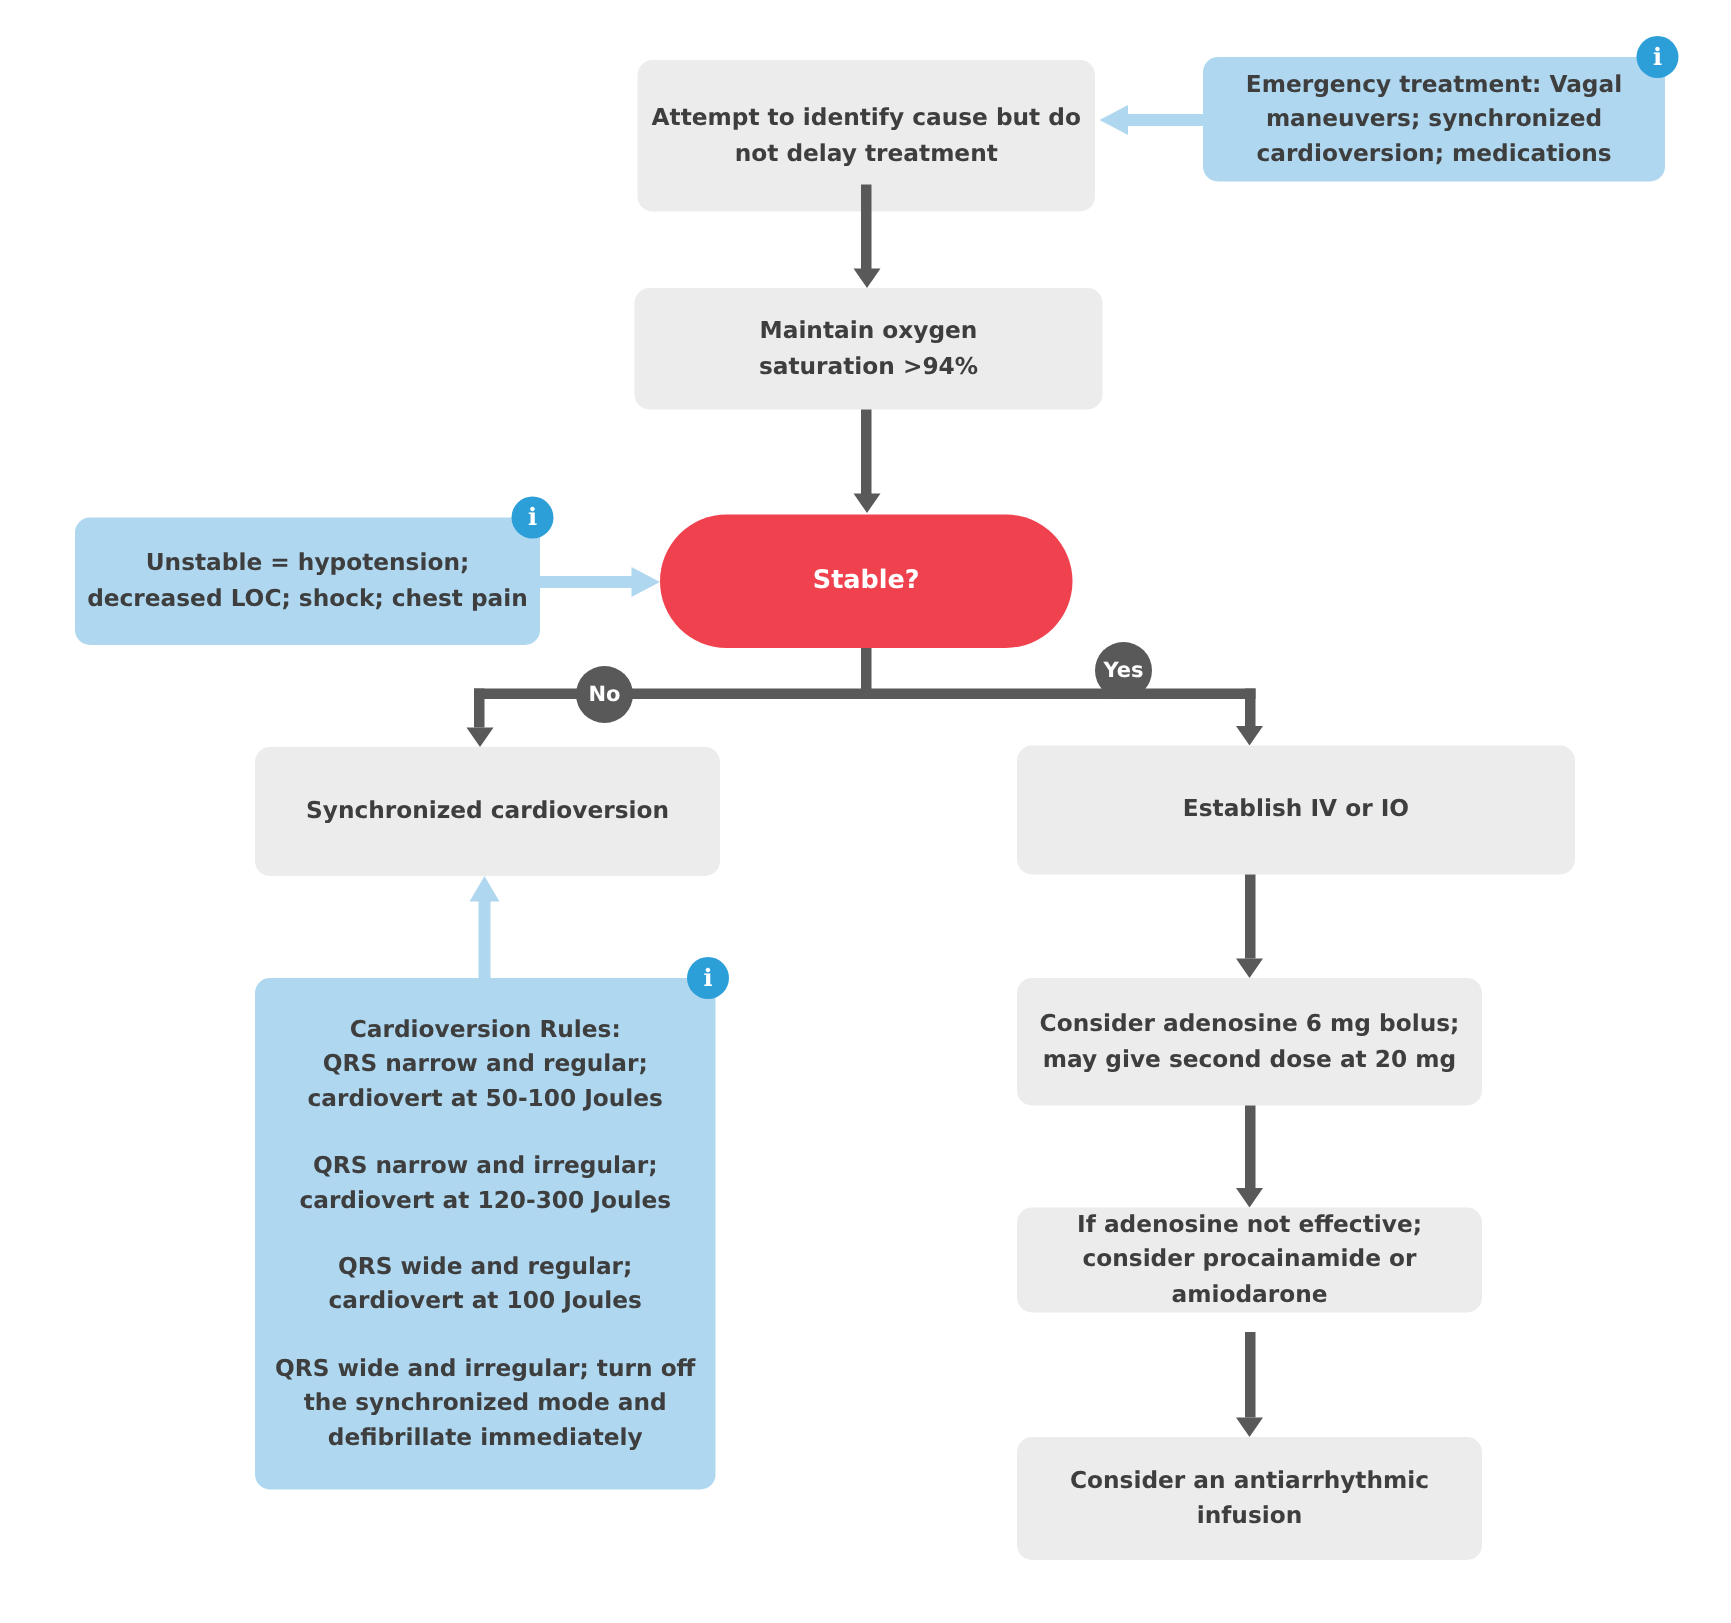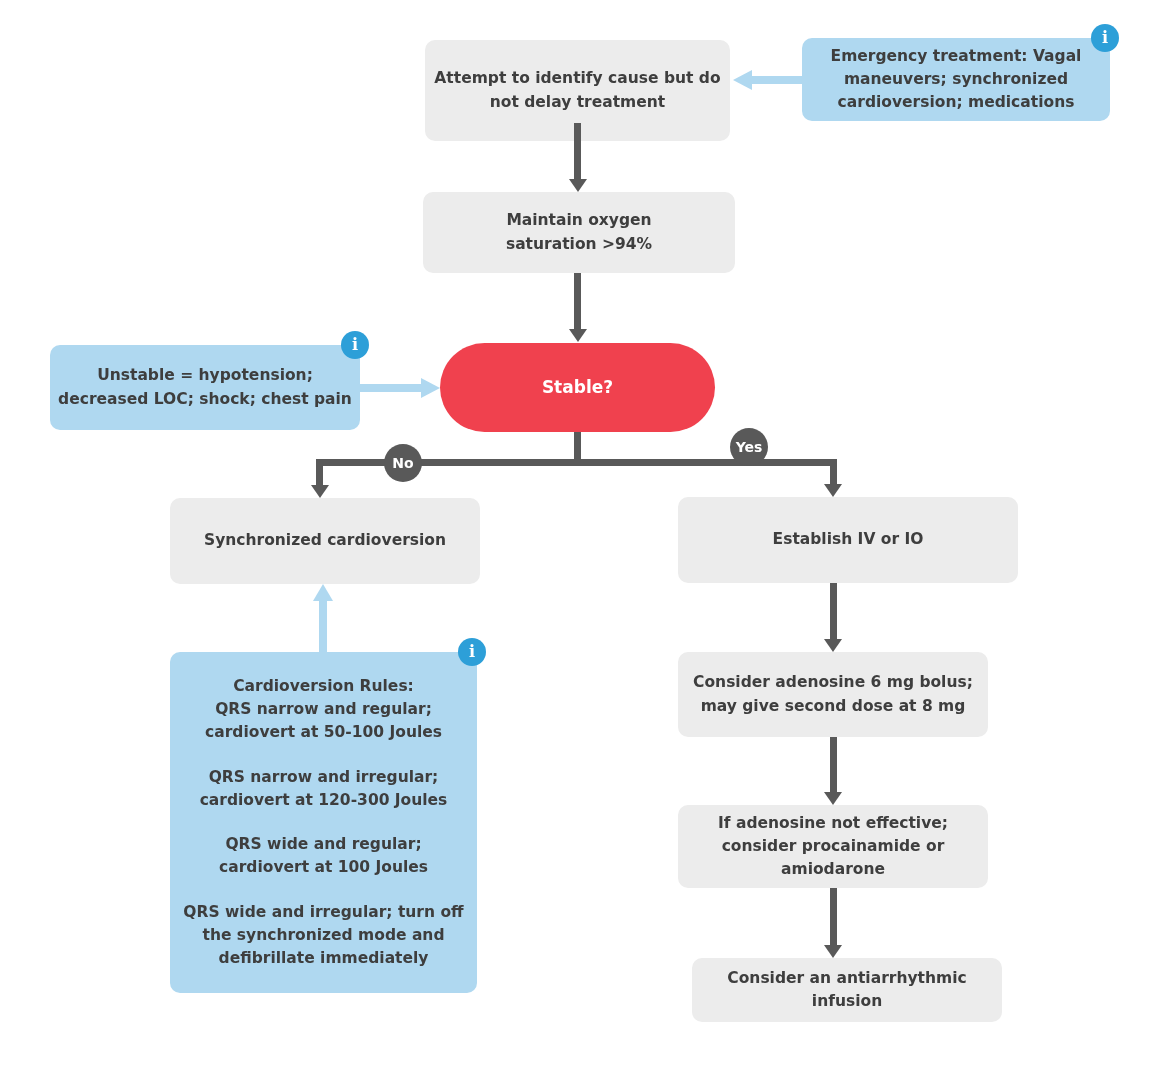--- a/index.html
+++ b/index.html
@@ -110,42 +110,42 @@
 cardiovert at 50-100 Joules</p>
     <p>QRS narrow and irregular;
 cardiovert at 120-300 Joules</p>
     <p>QRS wide and regular;
 cardiovert at 100 Joules</p>
     <p>QRS wide and irregular; turn off
 the synchronized mode and
 defibrillate immediately</p>
   </div>
 
-  <div class="node gray" style="left:678px;top:497px;width:340px;height:86px">
+  <div class="node gray" style="left:678px;top:497px;width:372px;height:86px">
     <span>Establish IV or IO</span>
   </div>
 
   <div class="line" style="left:830px;top:583px;width:7px;height:56px"></div>
   <div class="arrow-down" style="left:824px;top:639px"></div>
 
   <div class="node gray" style="left:678px;top:652px;width:310px;height:85px">
     <span>Consider adenosine 6 mg bolus;
-may give second dose at 8 mg</span>
+may give second dose at 20 mg</span>
   </div>
 
   <div class="line" style="left:830px;top:737px;width:7px;height:55px"></div>
   <div class="arrow-down" style="left:824px;top:792px"></div>
 
-  <div class="node gray" style="left:678px;top:805px;width:310px;height:83px">
+  <div class="node gray" style="left:678px;top:805px;width:310px;height:70px">
     <span>If adenosine not effective;
 consider procainamide or
 amiodarone</span>
   </div>
 
   <div class="line" style="left:830px;top:888px;width:7px;height:57px"></div>
   <div class="arrow-down" style="left:824px;top:945px"></div>
 
-  <div class="node gray" style="left:692px;top:958px;width:310px;height:64px">
+  <div class="node gray" style="left:678px;top:958px;width:310px;height:82px">
     <span>Consider an antiarrhythmic
 infusion</span>
   </div>
 
 </div>
 
 </body></html>

